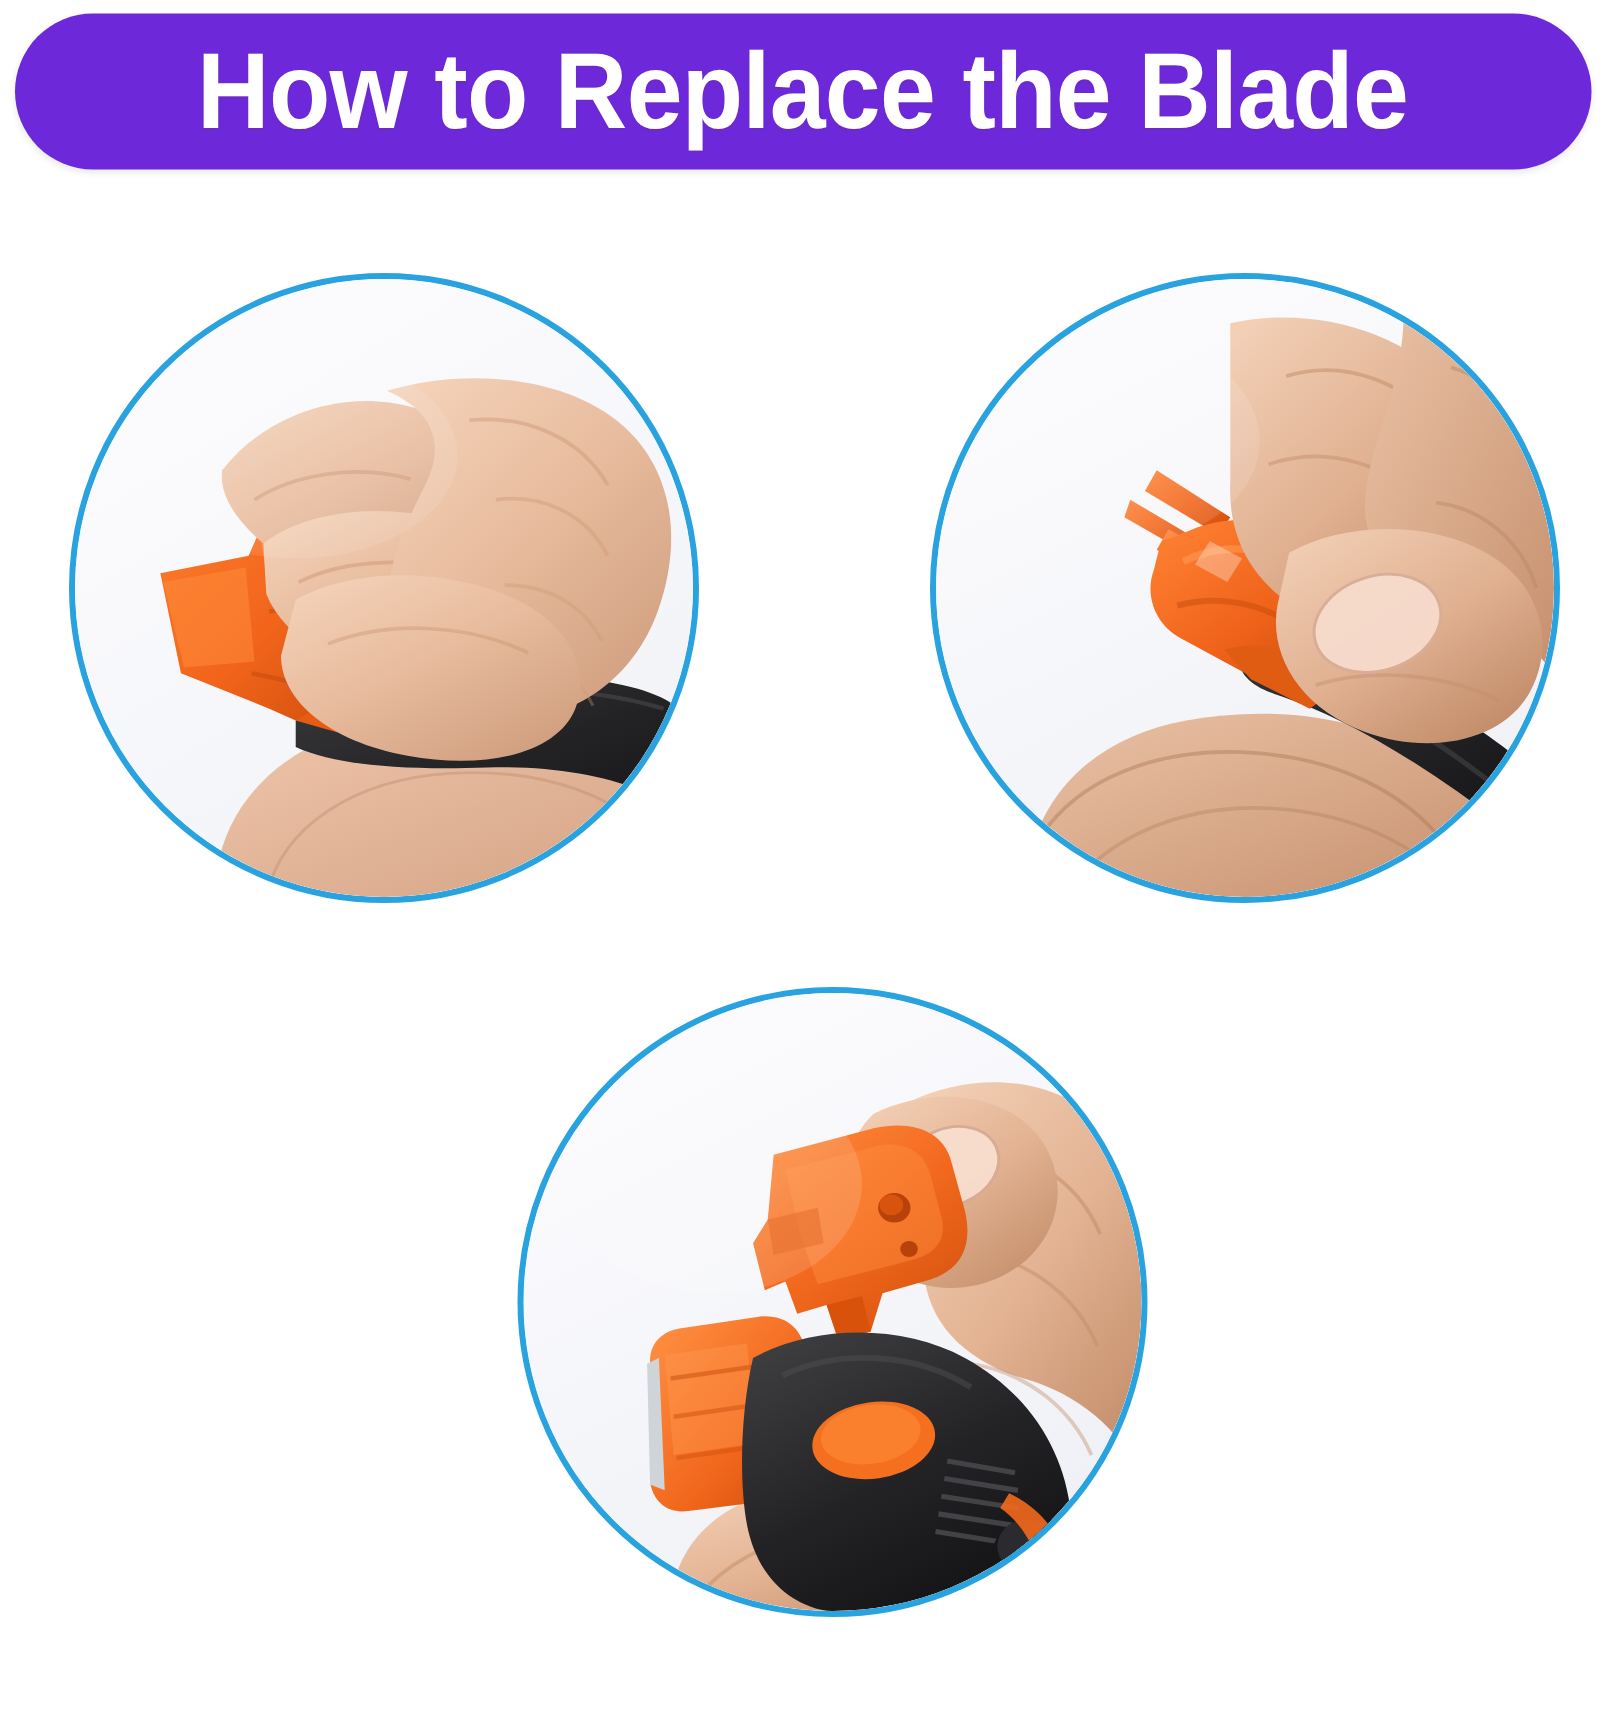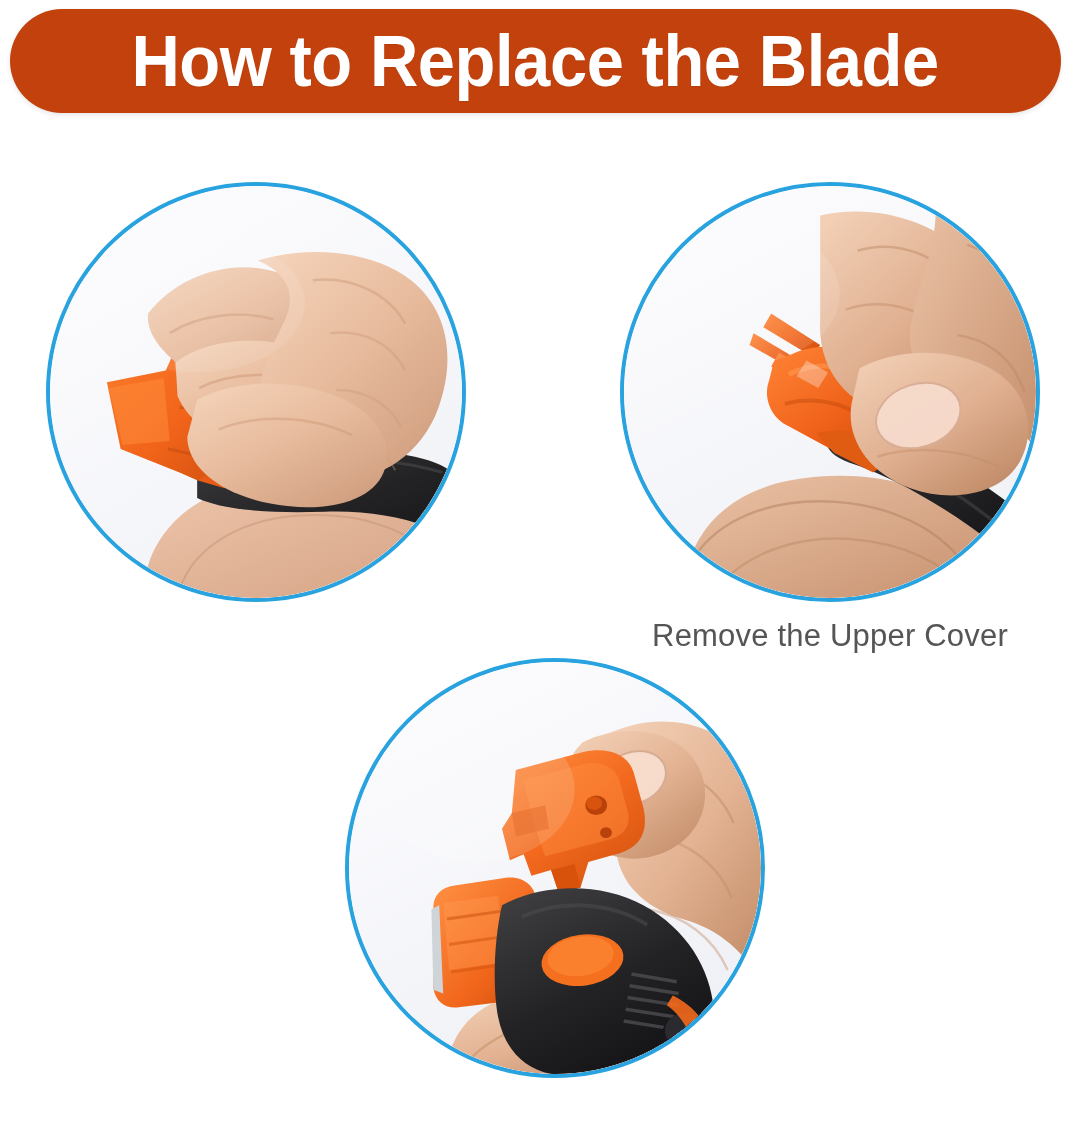--- a/index.html
+++ b/index.html
@@ -16,21 +16,21 @@
     -webkit-font-smoothing: antialiased;
   }
 
   
   .banner {
     position: absolute;
     left: 10px;
     top: 9px;
     width: 1051px;
     height: 104px;
-    background: #c2410c;
+    background: #6d28d9;
     border-radius: 56px;
     box-shadow: 0 2px 5px rgba(0,0,0,0.10);
     display: flex;
     align-items: center;
     justify-content: center;
   }
   .banner-title {
     color: #FFFFFF;
     font-family: "Liberation Sans", sans-serif;
     font-weight: bold;
@@ -235,21 +235,20 @@
         <path d="M240,186 C276,166 330,164 370,184 C410,204 422,246 404,280
                  C386,314 336,324 292,308 C248,292 226,256 232,222 Z" fill="url(#skin2)"></path>
         <ellipse cx="300" cy="234" rx="44" ry="32" transform="rotate(-18 300 234)" fill="#F6DACB" opacity="0.95"></ellipse>
         <ellipse cx="300" cy="234" rx="44" ry="32" transform="rotate(-18 300 234)" fill="none" stroke="#D8AE97" stroke-width="2"></ellipse>
         <path d="M258,276 C296,264 344,268 382,286" fill="none" stroke="#C08B68" stroke-width="2.5" opacity="0.4"></path>
 
         <ellipse cx="120" cy="110" rx="100" ry="72" fill="#FFFFFF" opacity="0.12"></ellipse>
       </svg>
     </div>
   </div>
-  <div class="step-caption">Remove the Upper Cover</div>
 </div>
 
 <div class="step" id="step-3">
   <div class="step-photo">
     <div class="photo-inner">
       <svg class="photo-svg" viewBox="0 0 420 420" xmlns="http://www.w3.org/2000/svg" aria-hidden="true">
         <defs>
           <linearGradient id="bg3" x1="0" y1="0" x2="0.5" y2="1">
             <stop offset="0%" stop-color="#FDFDFF"></stop>
             <stop offset="100%" stop-color="#F0F1F6"></stop>

